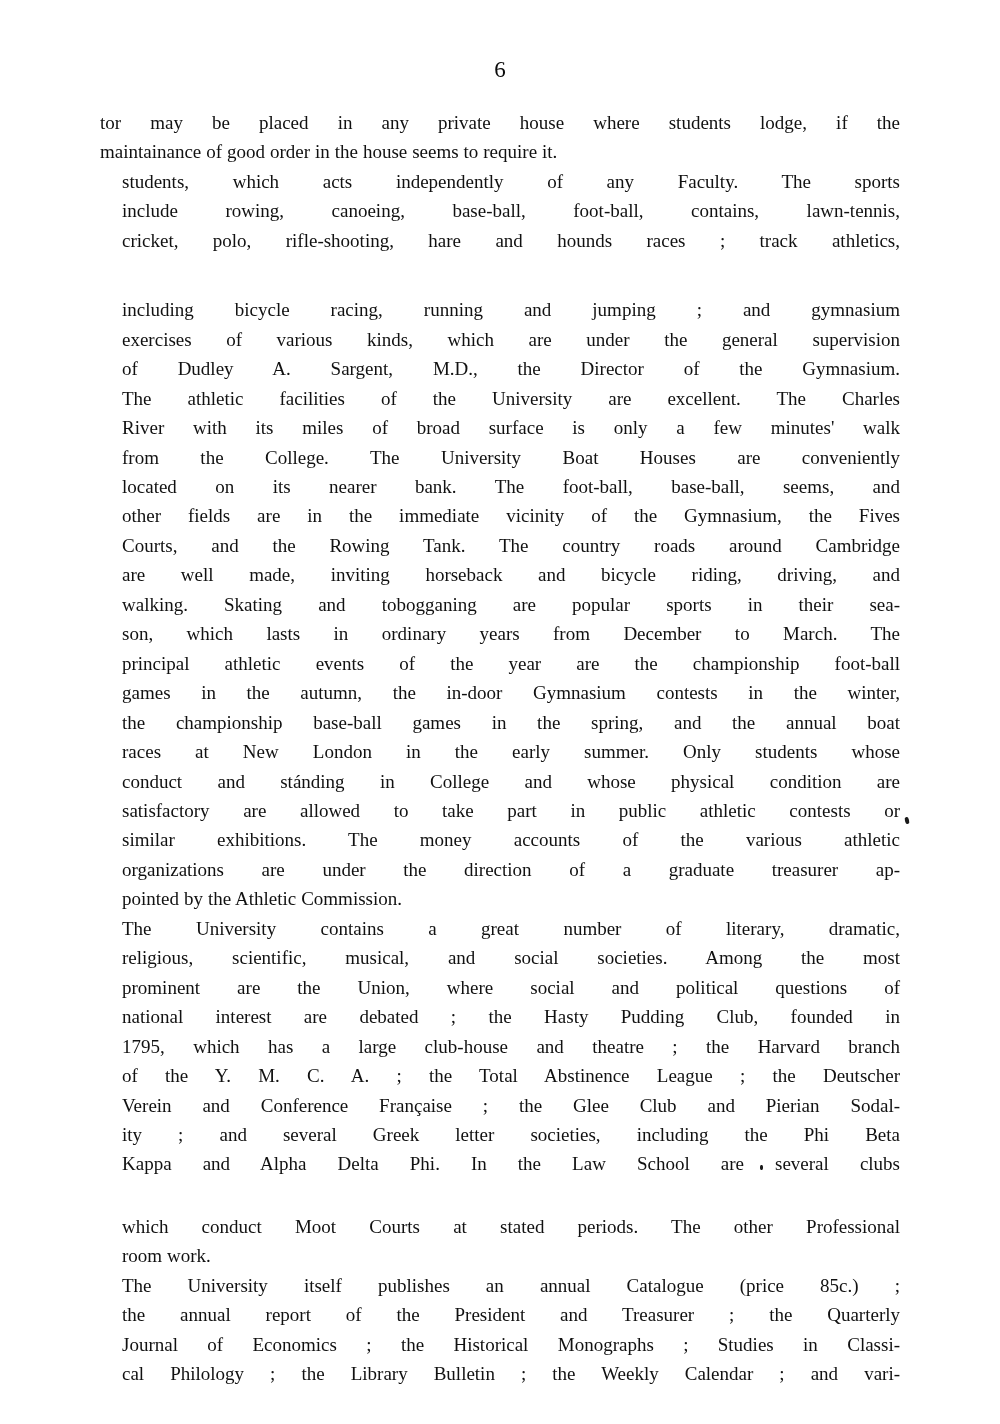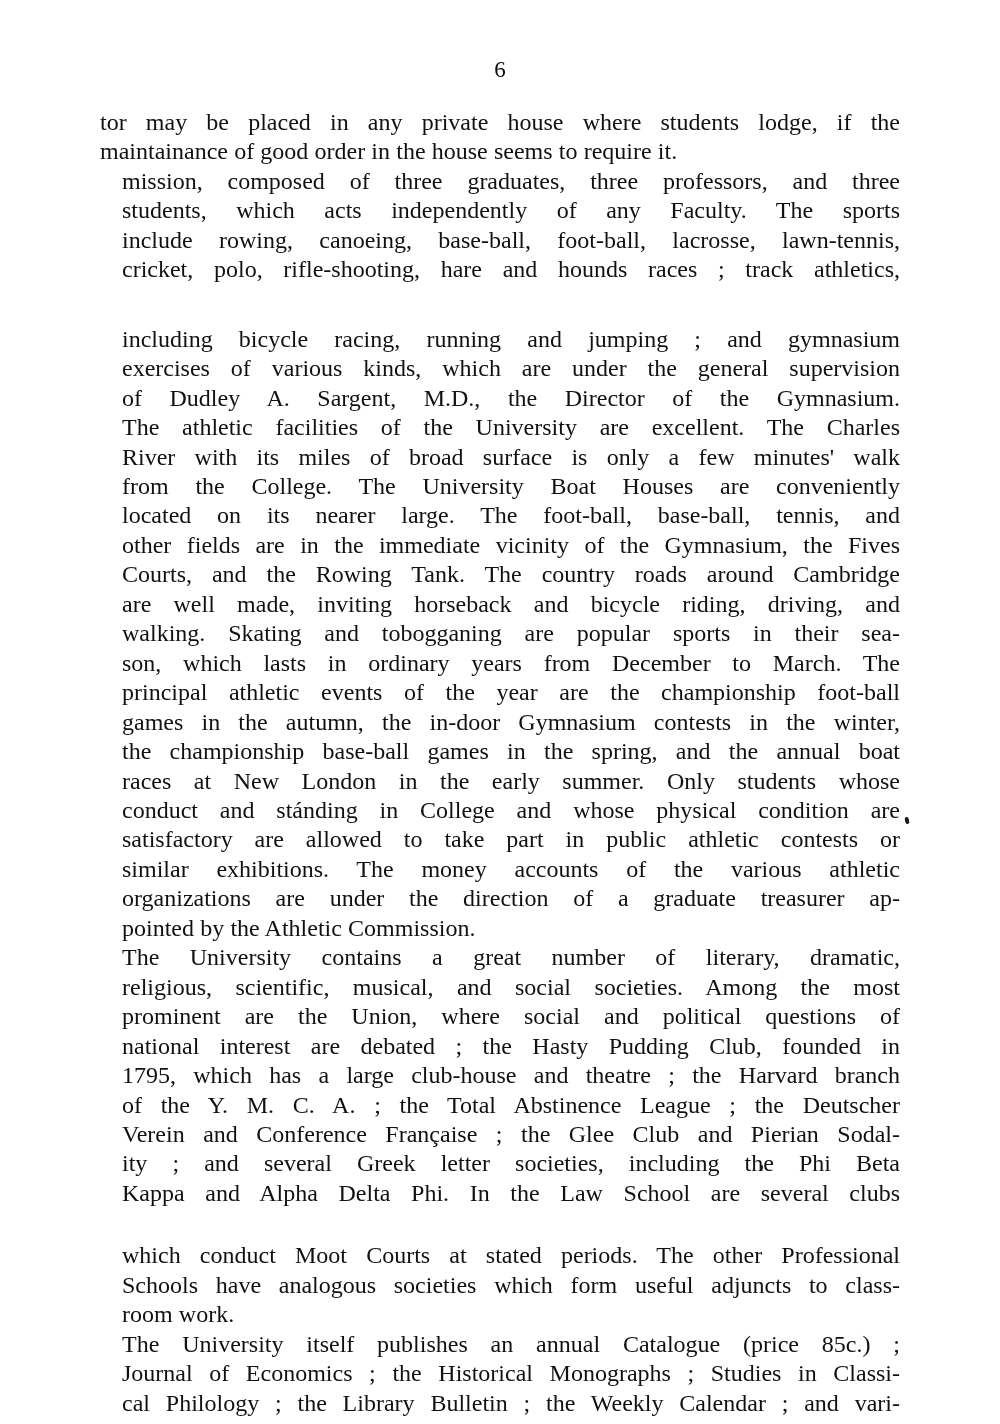--- a/index.html
+++ b/index.html
@@ -39,21 +39,21 @@
   .textblock {
     position: absolute;
     top: 108px;
     left: 100px;
     width: 800px;
   }
 
   p.para {
     margin: 0;
     padding: 0;
-    font-size: 24px;
+    font-size: 19px;
     line-height: 29.45px;
     text-align: justify;
     text-justify: inter-word;
     color: #111111;
     text-indent: 22px;
     word-spacing: 0.2px;
     hyphens: none;
     -webkit-hyphens: none;
   }
 
@@ -104,31 +104,30 @@
   <div class="folio">6</div>
 
   <div class="textblock">
 
     <p class="para noindent">
       <span class="ln" style="display: block;">tor may be placed in any private house where students lodge, if the</span>
       <span class="ln last" style="display: block;">maintainance of good order in the house seems to require it.</span>
     </p>
 
     <p class="para">
-      <span class="ln" style="display: block;">mission, composed of three graduates, three professors, and three</span>
       <span class="ln" style="display: block;">students, which acts independently of any Faculty. The sports</span>
-      <span class="ln" style="display: block;">include rowing, canoeing, base-ball, foot-ball, lacrosse, lawn-tennis,</span>
+      <span class="ln" style="display: block;">include rowing, canoeing, base-ball, foot-ball, contains, lawn-tennis,</span>
       <span class="ln" style="display: block;">cricket, polo, rifle-shooting, hare and hounds races ; track athletics,</span>
       <span class="ln" style="display: block; margin-top: 40px;">including bicycle racing, running and jumping ; and gymnasium</span>
       <span class="ln" style="display: block;">exercises of various kinds, which are under the general supervision</span>
       <span class="ln" style="display: block;">of Dudley A. Sargent, M.D., the Director of the Gymnasium.</span>
       <span class="ln" style="display: block;">The athletic facilities of the University are excellent. The Charles</span>
       <span class="ln" style="display: block;">River with its miles of broad surface is only a few minutes' walk</span>
       <span class="ln" style="display: block;">from the College. The University Boat Houses are conveniently</span>
-      <span class="ln" style="display: block;">located on its nearer large. The foot-ball, base-ball, tennis, and</span>
+      <span class="ln" style="display: block;">located on its nearer bank. The foot-ball, base-ball, seems, and</span>
       <span class="ln" style="display: block;">other fields are in the immediate vicinity of the Gymnasium, the Fives</span>
       <span class="ln" style="display: block;">Courts, and the Rowing Tank. The country roads around Cambridge</span>
       <span class="ln" style="display: block;">are well made, inviting horseback and bicycle riding, driving, and</span>
       <span class="ln" style="display: block;">walking. Skating and tobogganing are popular sports in their sea-</span>
       <span class="ln" style="display: block;">son, which lasts in ordinary years from December to March. The</span>
       <span class="ln" style="display: block;">principal athletic events of the year are the championship foot-ball</span>
       <span class="ln" style="display: block;">games in the autumn, the in-door Gymnasium contests in the winter,</span>
       <span class="ln" style="display: block;">the championship base-ball games in the spring, and the annual boat</span>
       <span class="ln" style="display: block;">races at New London in the early summer. Only students whose</span>
       <span class="ln" style="display: block;">conduct and stánding in College and whose physical condition are</span>
@@ -142,26 +141,26 @@
       <span class="ln first" style="display: block;">The University contains a great number of literary, dramatic,</span>
       <span class="ln" style="display: block;">religious, scientific, musical, and social societies. Among the most</span>
       <span class="ln" style="display: block;">prominent are the Union, where social and political questions of</span>
       <span class="ln" style="display: block;">national interest are debated ; the Hasty Pudding Club, founded in</span>
       <span class="ln" style="display: block;">1795, which has a large club-house and theatre ; the Harvard branch</span>
       <span class="ln" style="display: block;">of the Y. M. C. A. ; the Total Abstinence League ; the Deutscher</span>
       <span class="ln" style="display: block;">Verein and Conference Française ; the Glee Club and Pierian Sodal-</span>
       <span class="ln" style="display: block;">ity ; and several Greek letter societies, including the Phi Beta</span>
       <span class="ln" style="display: block;">Kappa and Alpha Delta Phi. In the Law School are several clubs</span>
       <span class="ln" style="display: block; margin-top: 33px;">which conduct Moot Courts at stated periods. The other Professional</span>
-      <span class="ln" style="display: block;">Schools have analogous societies which form useful adjuncts to class-</span>
       <span class="ln last" style="display: block;">room work.</span>
     </p>
 
     <p class="para">
       <span class="ln first" style="display: block;">The University itself publishes an annual Catalogue (price 85c.) ;</span>
+      <span class="ln" style="display: block;">the annual report of the President and Treasurer ; the Quarterly</span>
       <span class="ln" style="display: block;">Journal of Economics ; the Historical Monographs ; Studies in Classi-</span>
       <span class="ln" style="display: block;">cal Philology ; the Library Bulletin ; the Weekly Calendar ; and vari-</span>
     </p>
 
   </div>
 
   <span class="speck" id="speck-margin-right"></span>
   <span class="speck" id="speck-moot-courts"></span>
 
 </div>

